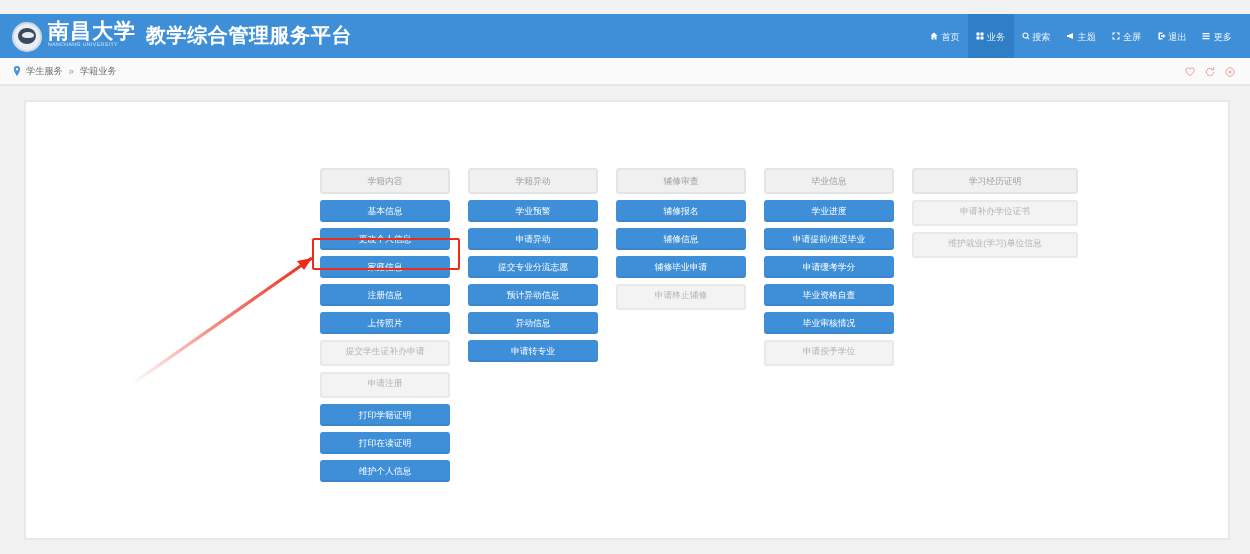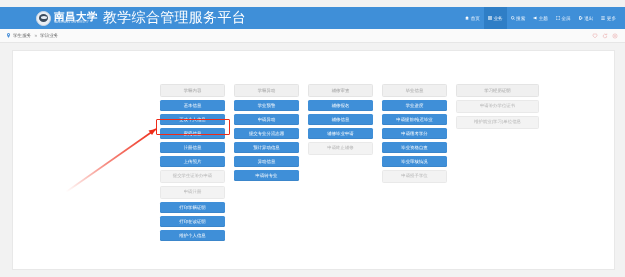--- a/index.html
+++ b/index.html
@@ -10,21 +10,21 @@
     -webkit-font-smoothing:antialiased;
   }
   .app{position:relative;width:625px;height:277px;background:#f2f2f2;}
 
   
   .header{
     position:absolute;left:0;top:7px;width:625px;height:22px;
     background:#3f8fd8;
     display:flex;align-items:center;
   }
-  .brand{display:flex;align-items:center;padding-left:6px;margin-left:30px;}
+  .brand{display:flex;align-items:center;padding-left:6px;}
   .logo{
     width:13px;height:13px;border-radius:50%;
     background:#e9eef4;border:1px solid #cfd9e4;
     position:relative;flex:none;margin-right:3px;
   }
   .logo:before{
     content:"";position:absolute;left:2px;top:2.5px;
     width:9px;height:8px;border-radius:50%;
     background:#3a4a5c;
   }
@@ -37,21 +37,21 @@
     font-size:10.5px;font-weight:bold;color:#ffffff;
     letter-spacing:.5px;line-height:1;
     font-family:"DejaVu Serif","Liberation Serif",serif;
   }
   .brand-en{
     font-size:2.6px;color:#dbe9f7;letter-spacing:.2px;
     line-height:1;margin-top:1px;white-space:nowrap;
   }
   .brand-txt{display:flex;flex-direction:column;justify-content:center;margin-right:5px;}
   .platform{
-    font-size:14px;color:#ffffff;font-weight:normal;letter-spacing:.3px;
+    font-size:10px;color:#ffffff;font-weight:bold;letter-spacing:.3px;
   }
 
   .topnav{margin-left:auto;display:flex;align-items:center;height:22px;padding-right:5px;}
   .nav-item{
     display:flex;align-items:center;gap:1.5px;
     height:22px;padding:0 4px;
     font-size:4.6px;color:#eaf3fc;white-space:nowrap;
   }
   .nav-item.active{background:#2f7ec6;}
   .nav-ico{width:4px;height:4px;display:block;flex:none;color:#ffffff;}

